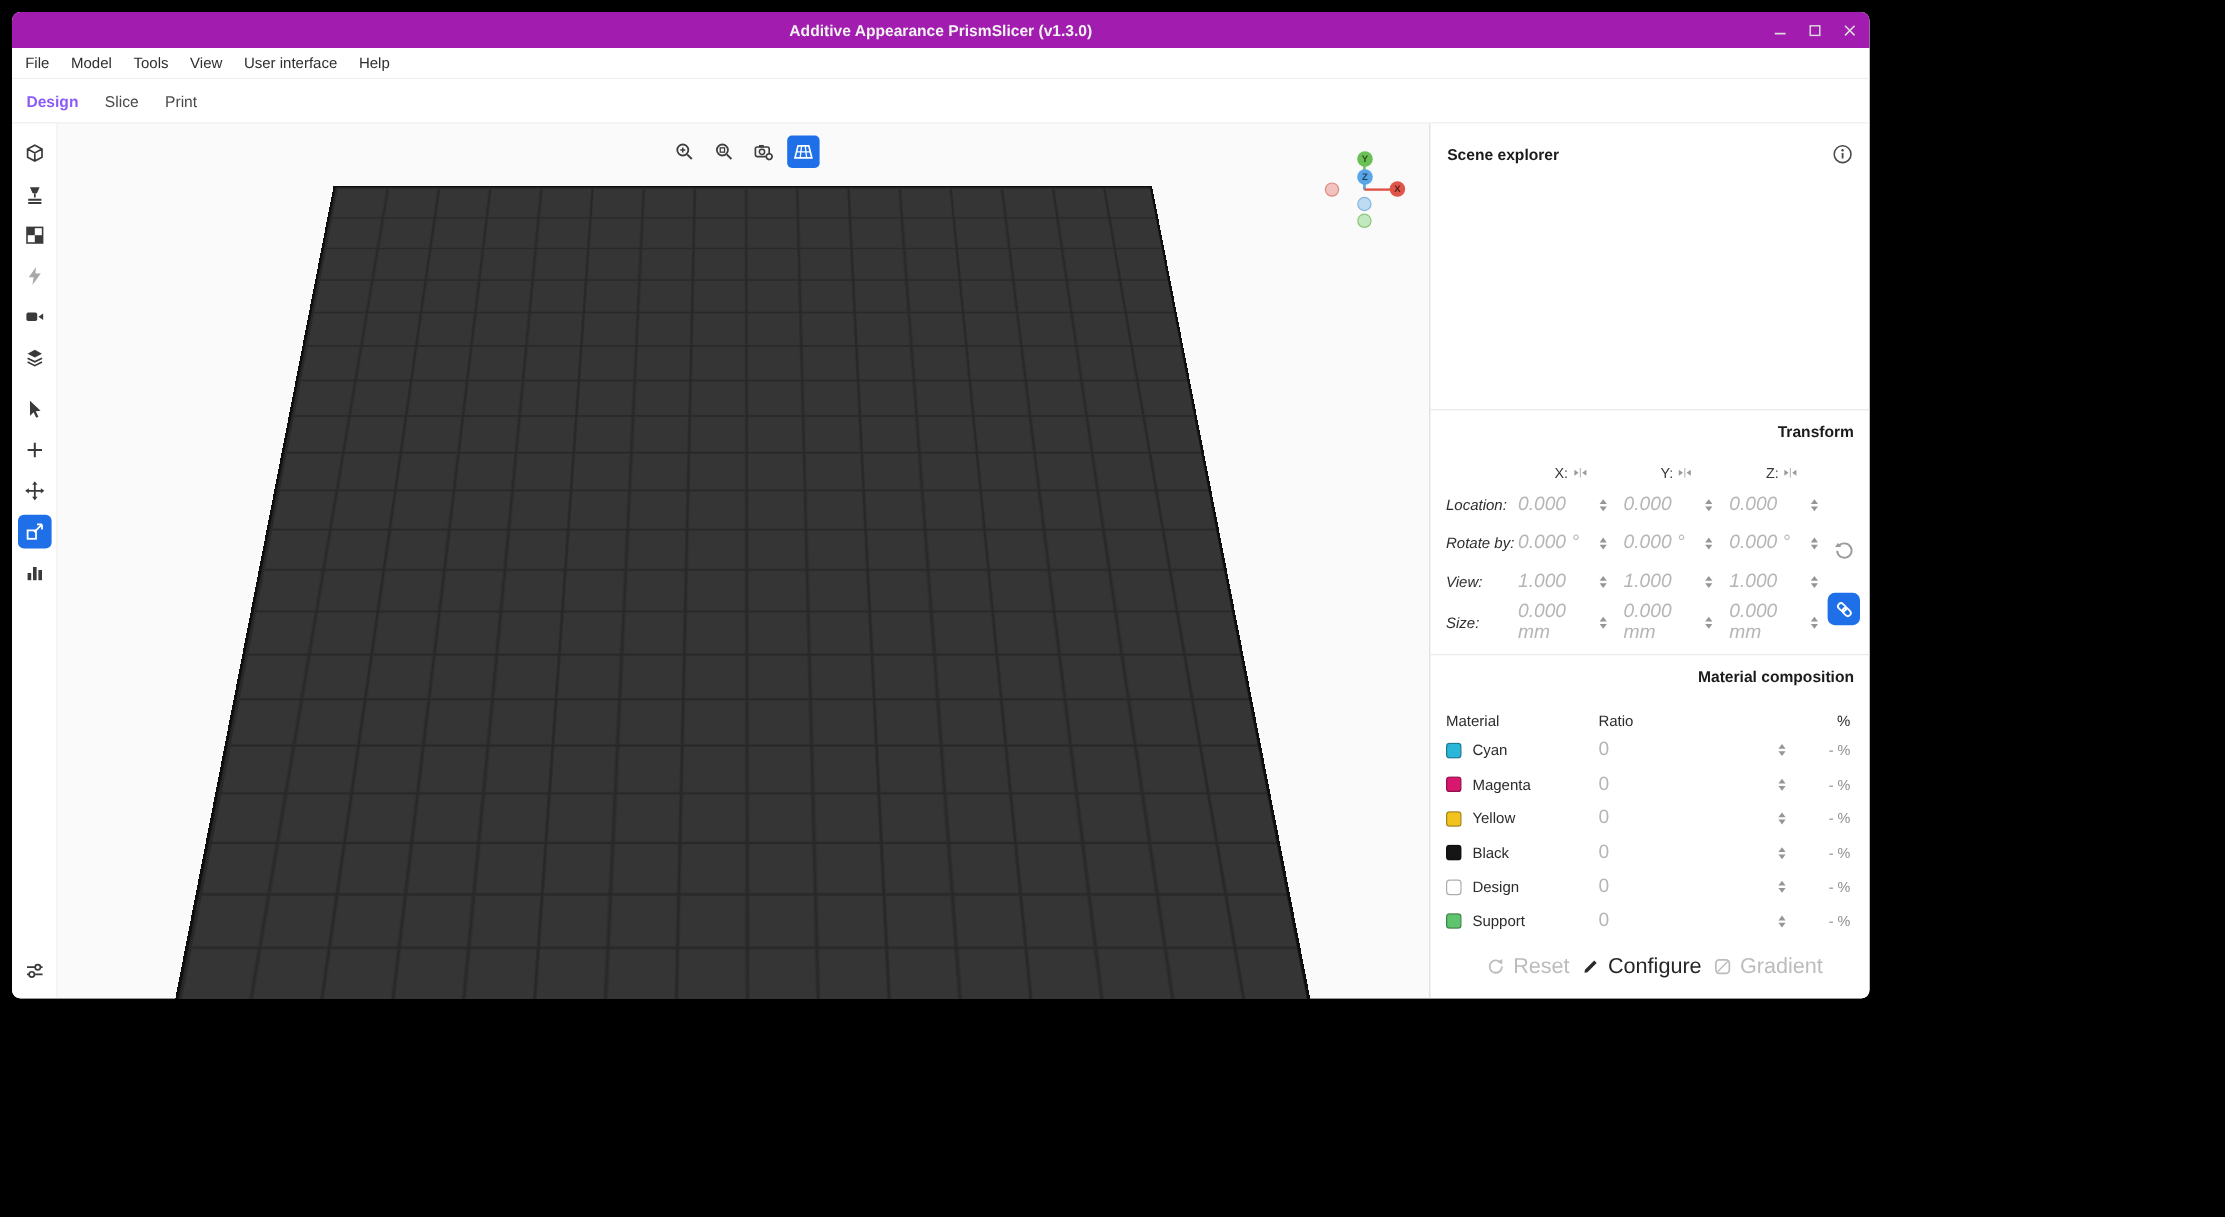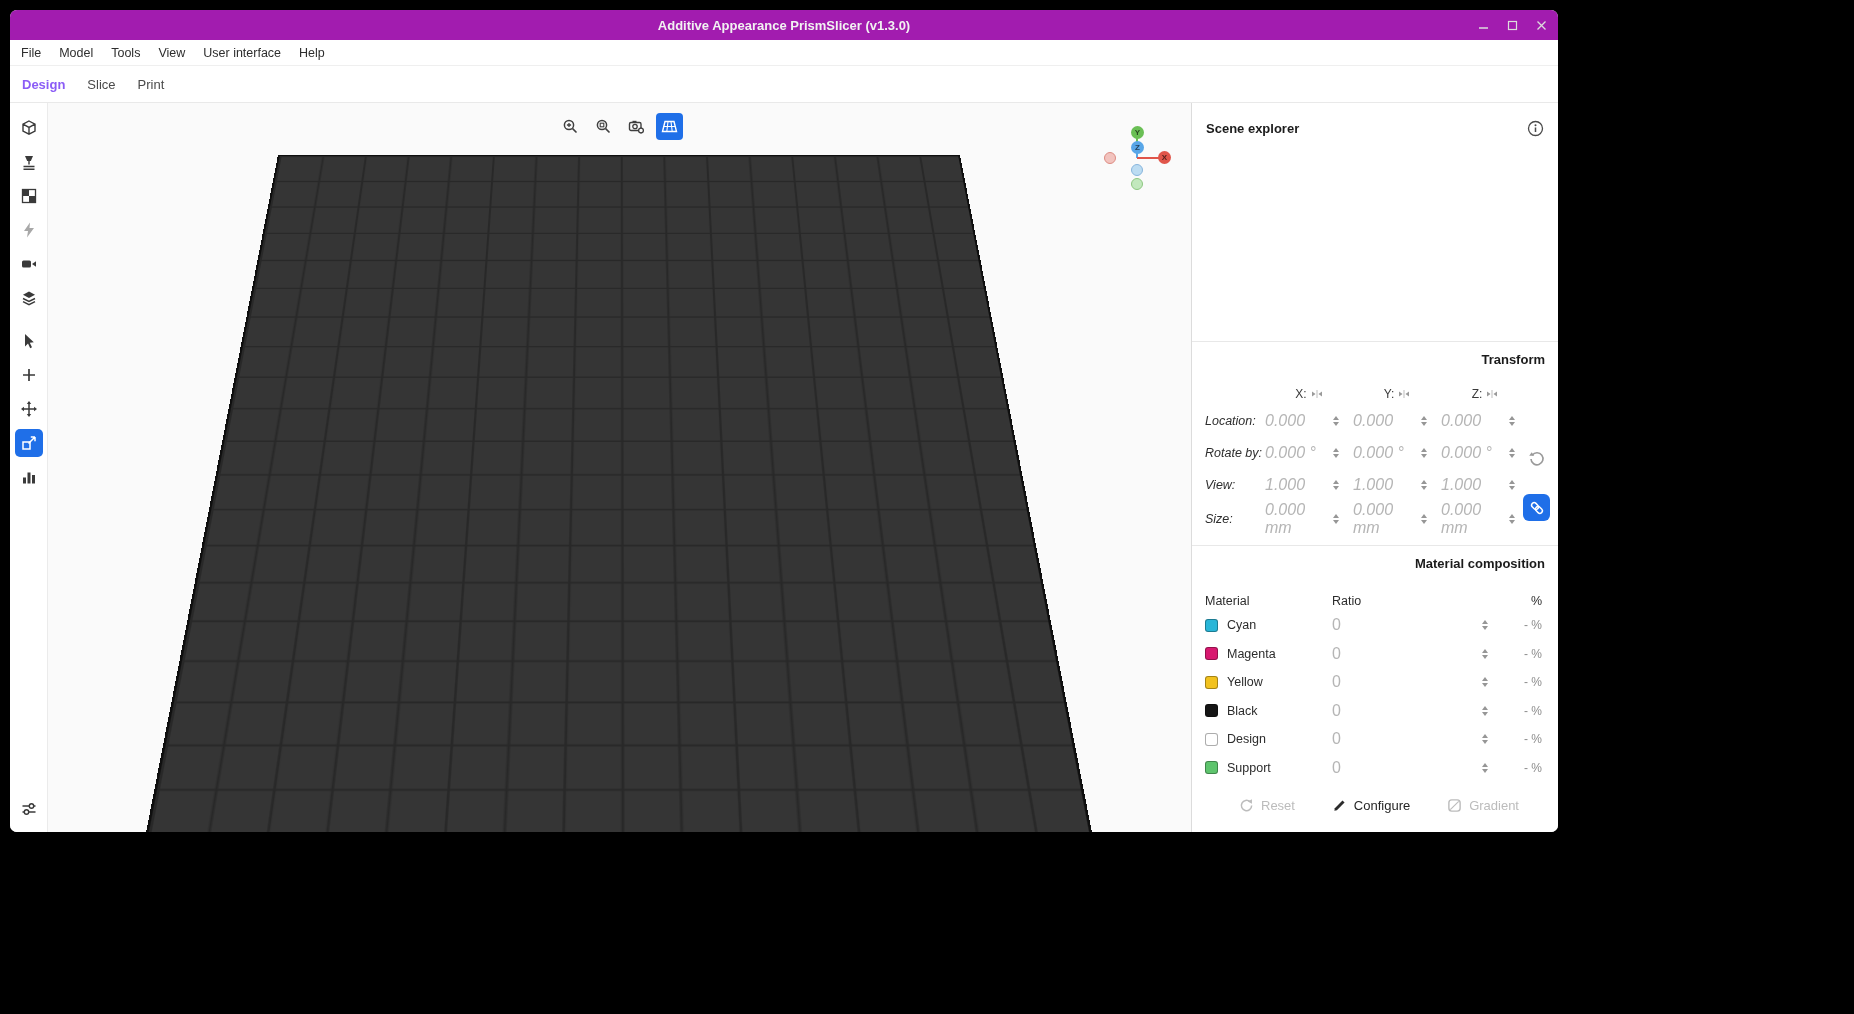--- a/index.html
+++ b/index.html
@@ -83,21 +83,21 @@
   .m-head { display:grid; grid-template-columns:127px 158px 1fr; margin-top:20px; height:20px; align-items:center; color:#2c2c2c; }
   .m-head .pct { text-align:right; padding-right:3px; }
   .m-row { display:grid; grid-template-columns:127px 158px 1fr; height:28.5px; align-items:center; }
   .m-name { display:flex; align-items:center; gap:9px; }
   .swatch { width:13px; height:13px; border-radius:3px; border:1px solid rgba(0,0,0,.32); }
   .m-ratio { display:flex; align-items:center; justify-content:space-between; }
   .m-ratio .t-val { flex:0 1 auto; }
   .m-pct { text-align:right; padding-right:3px; color:#8d8d8d; font-size:12px; }
 
   .btn-row { display:flex; align-items:center; justify-content:space-between; margin:8px 26px 0 34px; height:30px; }
-  .pbtn { display:flex; align-items:center; gap:7px; font-size:13px; background:none; border:none; font-family:inherit; }
+  .pbtn { display:flex; align-items:center; gap:7px; font-size:18px; background:none; border:none; font-family:inherit; }
   .pbtn.disabled { color:#bcbcbc; }
   .pbtn.enabled { color:#262626; }
 </style>
 </head>
 <body>
 
 <div class="window">
 
   <div class="titlebar">
     <span class="title">Additive Appearance PrismSlicer (v1.3.0)</span>

